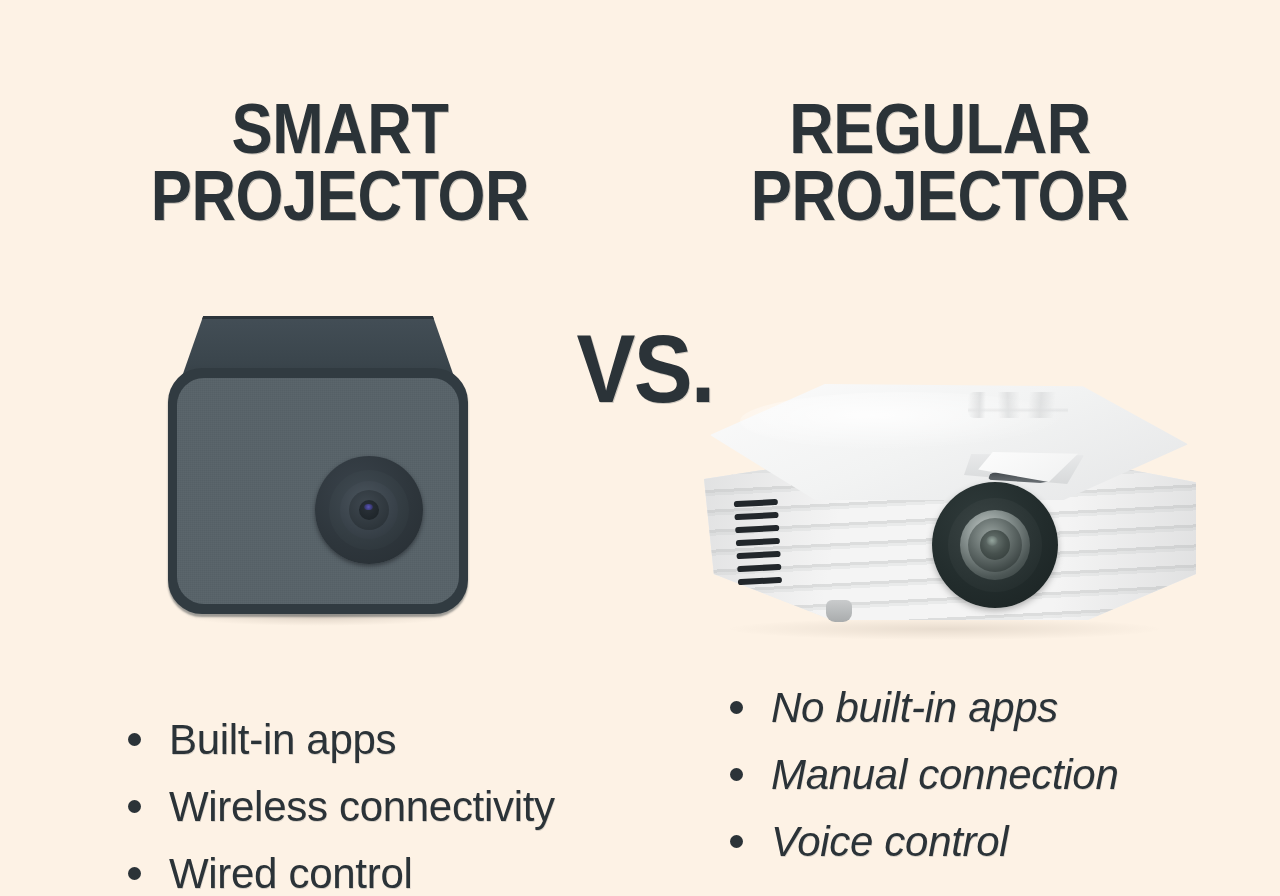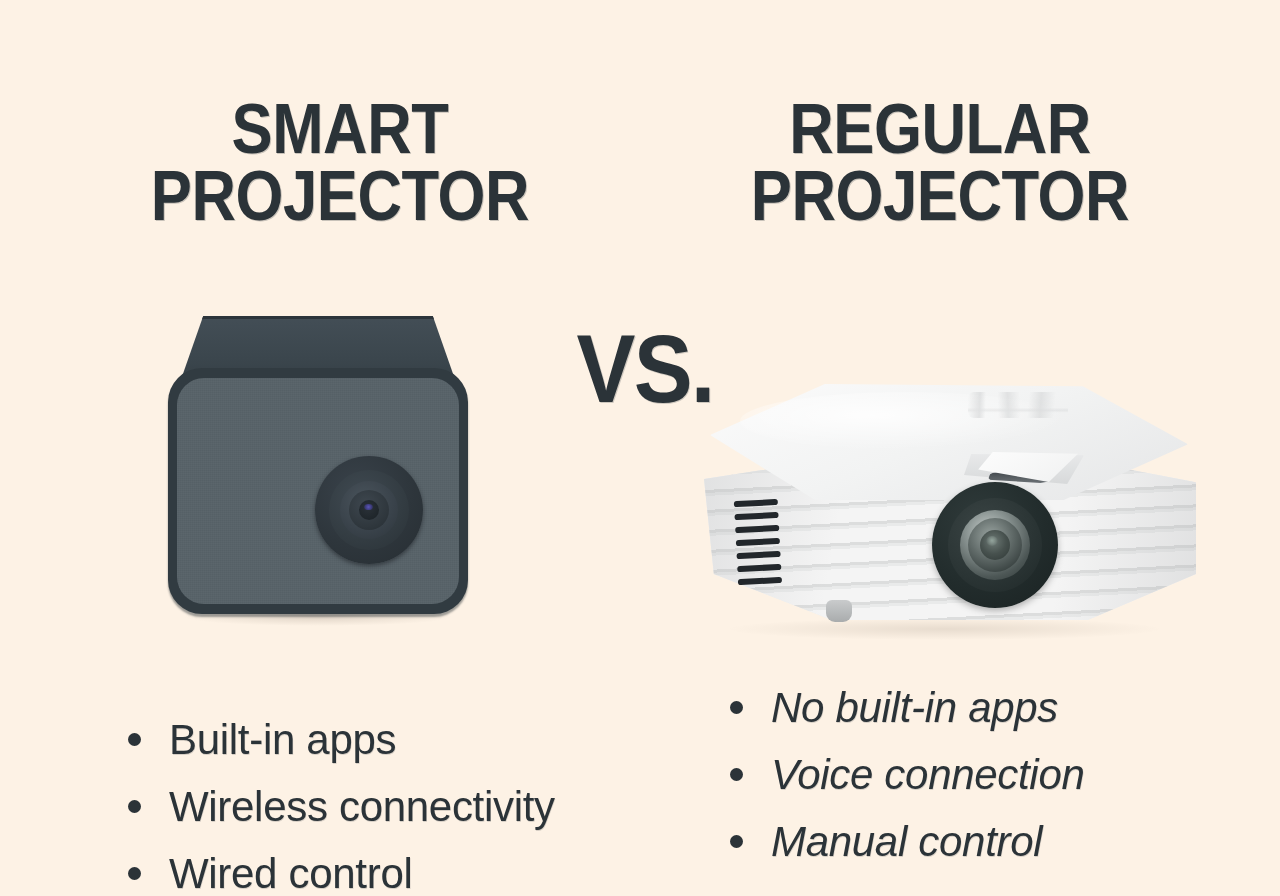--- a/index.html
+++ b/index.html
@@ -467,21 +467,21 @@
     </li>
   </ul>
 
   <ul class="bullet-list" id="list-right">
     <li class="bullet-item">
       <span class="bullet-dot"></span>
       <span class="bullet-text">No built-in apps</span>
     </li>
     <li class="bullet-item">
       <span class="bullet-dot"></span>
-      <span class="bullet-text">Voice connection</span>
-    </li>
-    <li class="bullet-item">
-      <span class="bullet-dot"></span>
-      <span class="bullet-text">Manual control</span>
+      <span class="bullet-text">Manual connection</span>
+    </li>
+    <li class="bullet-item">
+      <span class="bullet-dot"></span>
+      <span class="bullet-text">Voice control</span>
     </li>
   </ul>
 
 </div>
 
 </body></html>

